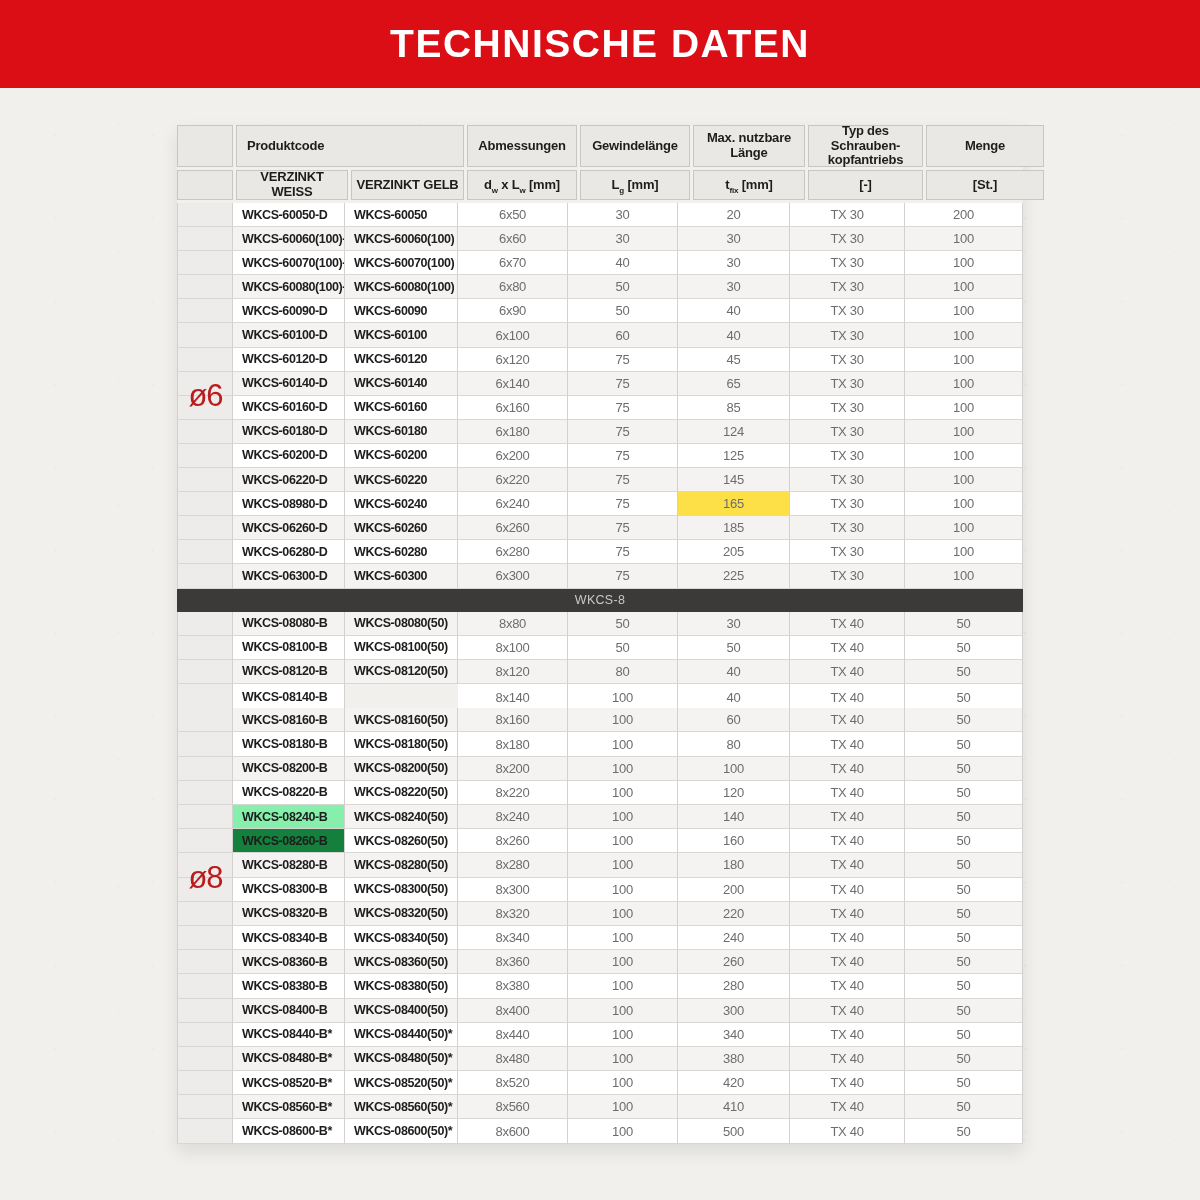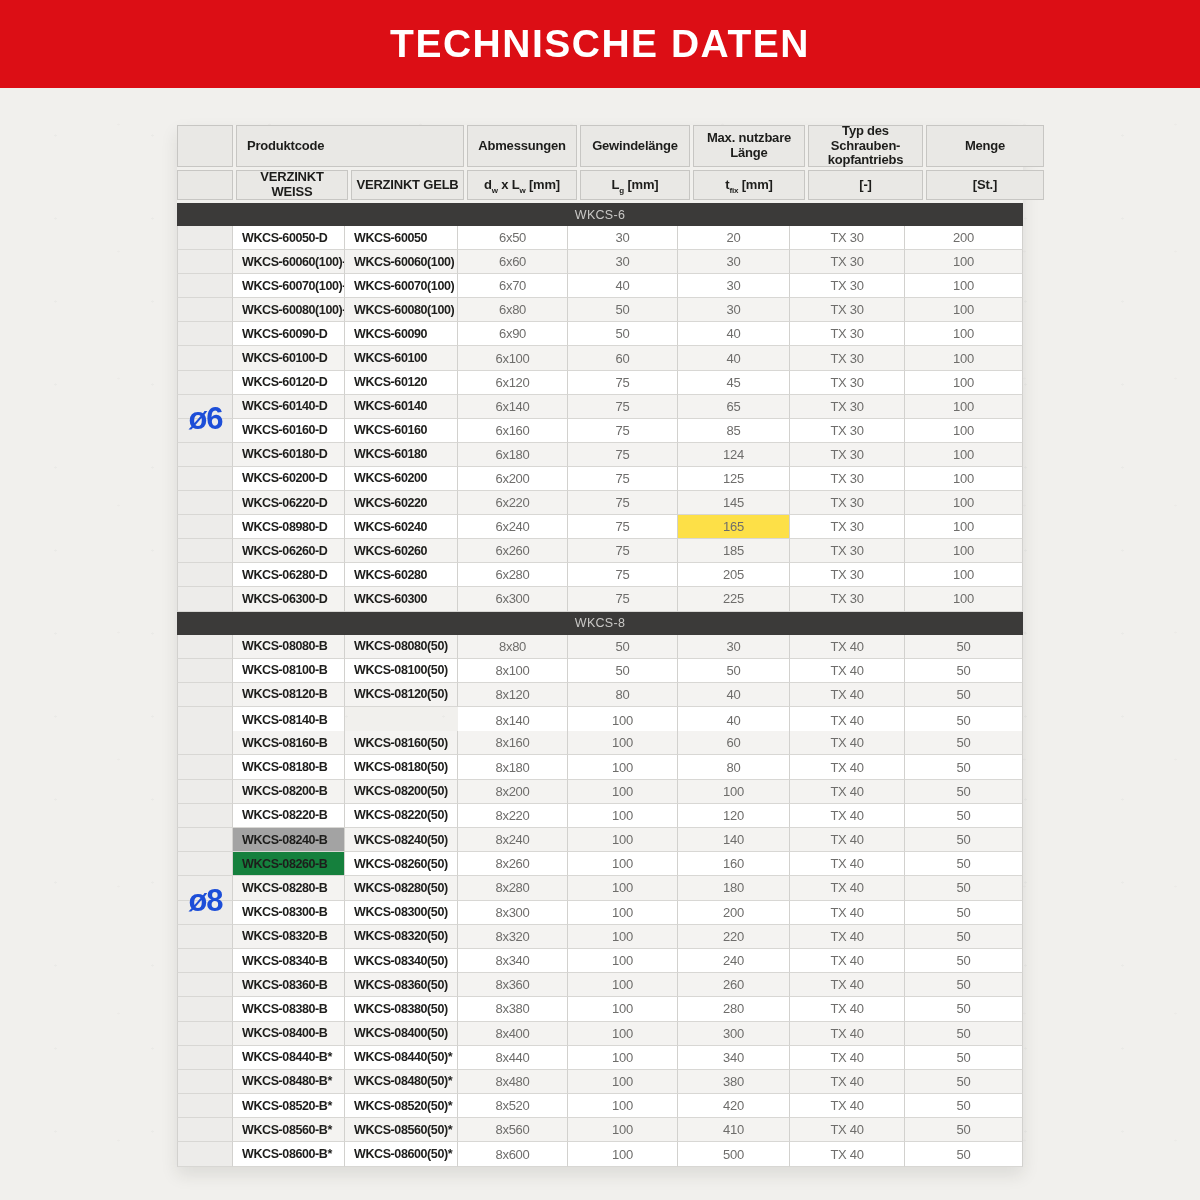--- a/index.html
+++ b/index.html
@@ -47,21 +47,21 @@
   .secbar{
     height:23px;background:#3b3a39;color:#c9c8c6;
     display:flex;align-items:center;justify-content:center;
     font-size:12.5px;letter-spacing:0.3px;font-weight:400;
     border-left:1px solid #3b3a39;border-right:1px solid #3b3a39;box-sizing:border-box;
   }
   .secbody{position:relative;}
   .dia-label{
     position:absolute;left:0;top:0;width:57px;height:100%;
     display:flex;align-items:center;justify-content:center;
-    font-size:31px;font-weight:700;color:#1d4ed8;letter-spacing:-1px;
+    font-size:31px;font-weight:400;color:#b91c1c;letter-spacing:-1px;
     pointer-events:none;
   }
   .drow{
     display:grid;
     grid-template-columns:56px 112px 113px 110px 110px 112px 115px 118px;
     height:var(--rh);
   }
   .dcell{
     box-sizing:border-box;
     border-right:1px solid #d2d1ce;border-bottom:1px solid #d8d7d4;
@@ -101,21 +101,20 @@
     <div class="hcell">
         <span class="sub-unit"><span>L</span><sub>g</sub><span> [mm]</span></span>
       </div>
     <div class="hcell">
         <span class="sub-unit"><span>t</span><sub>fix</sub><span> [mm]</span></span>
       </div>
     <div class="hcell">[-]</div>
     <div class="hcell">[St.]</div>
   </div>
   <div id="sections">
-      <div class="secbar">WKCS-6</div>
       <div class="secbody" style="--rh: 24.1px;">
         <div class="drow">
           <div class="dcell" style="background: rgb(255, 255, 255);"></div>
           <div class="dcell code" style="background: rgb(255, 255, 255);">WKCS-60050-D</div>
           <div class="dcell code" style="background: rgb(255, 255, 255);">WKCS-60050</div>
           <div class="dcell" style="background: rgb(255, 255, 255);">6x50</div>
           <div class="dcell" style="background: rgb(255, 255, 255);">30</div>
           <div class="dcell" style="background: rgb(255, 255, 255);">20</div>
           <div class="dcell" style="background: rgb(255, 255, 255);">TX 30</div>
           <div class="dcell" style="background: rgb(255, 255, 255);">200</div>
@@ -349,21 +348,21 @@
           <div class="dcell code" style="background: rgb(255, 255, 255);">WKCS-08220-B</div>
           <div class="dcell code" style="background: rgb(255, 255, 255);">WKCS-08220(50)</div>
           <div class="dcell" style="background: rgb(255, 255, 255);">8x220</div>
           <div class="dcell" style="background: rgb(255, 255, 255);">100</div>
           <div class="dcell" style="background: rgb(255, 255, 255);">120</div>
           <div class="dcell" style="background: rgb(255, 255, 255);">TX 40</div>
           <div class="dcell" style="background: rgb(255, 255, 255);">50</div>
         </div>
         <div class="drow">
           <div class="dcell" style="background: rgb(244, 243, 241);"></div>
-          <div class="dcell code" style="background: #a3a3a3;">WKCS-08240-B</div>
+          <div class="dcell code" style="background: #86efac;">WKCS-08240-B</div>
           <div class="dcell code" style="background: rgb(244, 243, 241);">WKCS-08240(50)</div>
           <div class="dcell" style="background: rgb(244, 243, 241);">8x240</div>
           <div class="dcell" style="background: rgb(244, 243, 241);">100</div>
           <div class="dcell" style="background: rgb(244, 243, 241);">140</div>
           <div class="dcell" style="background: rgb(244, 243, 241);">TX 40</div>
           <div class="dcell" style="background: rgb(244, 243, 241);">50</div>
         </div>
         <div class="drow">
           <div class="dcell" style="background: rgb(255, 255, 255);"></div>
           <div class="dcell code" style="background: #15803d;">WKCS-08260-B</div>

